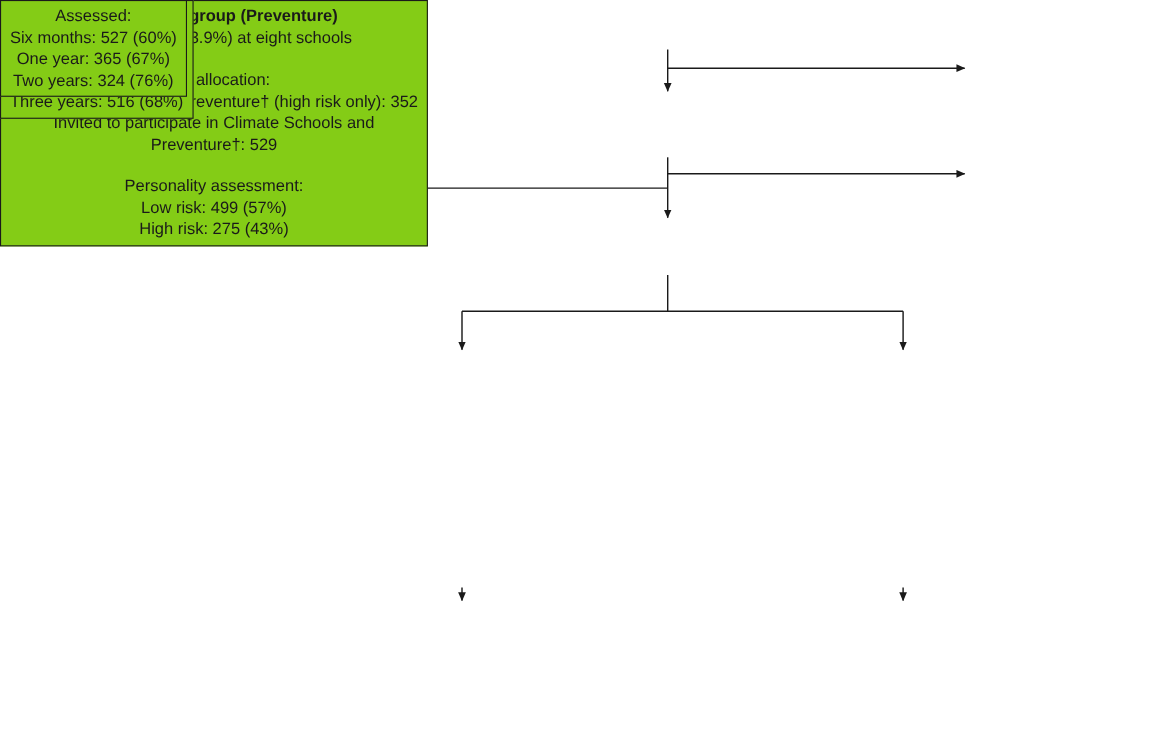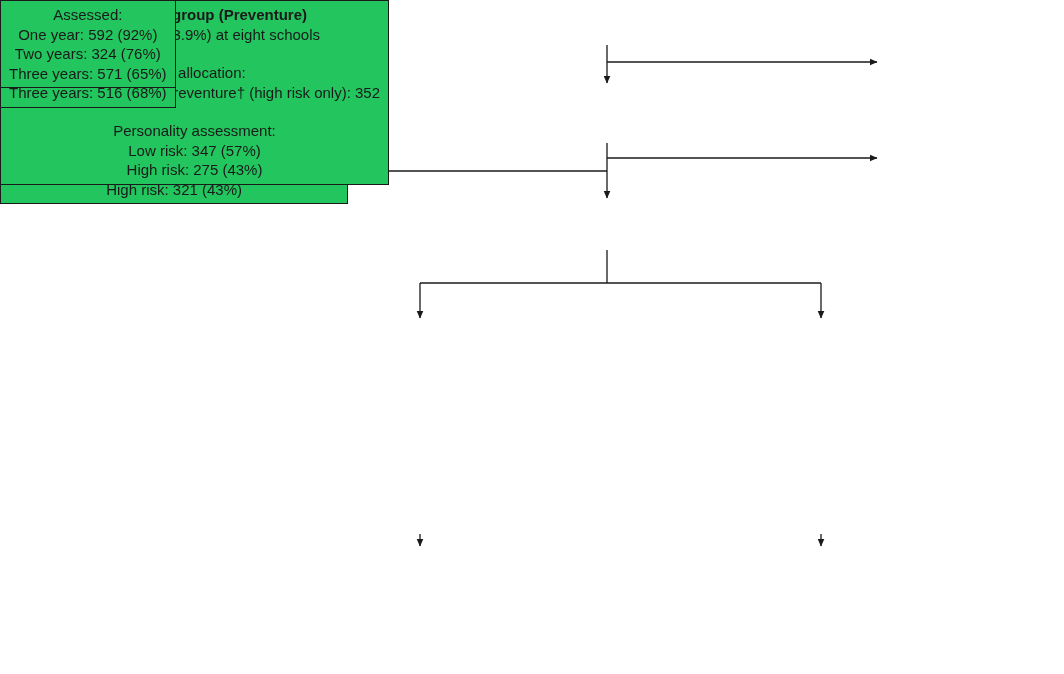--- a/index.html
+++ b/index.html
@@ -10,21 +10,21 @@
     background: #ffffff;
     font-family: "Liberation Sans", sans-serif;
     color: #1a1a1a;
     overflow: hidden;
   }
   #arrows { position: absolute; left: 0; top: 0; }
   .box {
     position: absolute;
     box-sizing: border-box;
     border: 1.3px solid #1a1a1a;
-    background: #22c55e;
+    background: #84cc16;
     display: flex;
     flex-direction: column;
     align-items: center;
     justify-content: center;
     text-align: center;
     font-size: 15px;
     line-height: 1.3;
     padding: 4px 8px;
   }
   .box .pre { white-space: pre-line; }
@@ -151,34 +151,36 @@
     <div>Low risk: 434 (57%)</div>
     <div>High risk: 321 (43%)</div>
   </div>
 
   <div class="box" id="box-intervention">
     <div class="group-title">Intervention group (Preventure)</div>
     <div>881 students (53.9%) at eight schools</div>
     <div class="gap"></div>
     <div>RCT allocation:</div>
     <div class="pre">Invited to participate in Preventure† (high risk only): 352</div>
+    <div class="pre">Invited to participate in Climate Schools and
+Preventure†: 529</div>
     <div class="gap"></div>
     <div>Personality assessment:</div>
-    <div>Low risk: 347 (57%)</div>
+    <div>Low risk: 499 (57%)</div>
     <div>High risk: 275 (43%)</div>
   </div>
 
   <div class="box" id="box-assessed-c">
     <div>Assessed:</div>
     <div>Six months: 598 (79%)</div>
     <div>One year: 629 (83%)</div>
     <div>Two years: 589 (78%)</div>
     <div>Three years: 516 (68%)</div>
   </div>
 
   <div class="box" id="box-assessed-i">
     <div>Assessed:</div>
-    <div>One year: 592 (92%)</div>
+    <div>Six months: 527 (60%)</div>
+    <div>One year: 365 (67%)</div>
     <div>Two years: 324 (76%)</div>
-    <div>Three years: 571 (65%)</div>
   </div>
 
 </div>
 
 </body></html>

